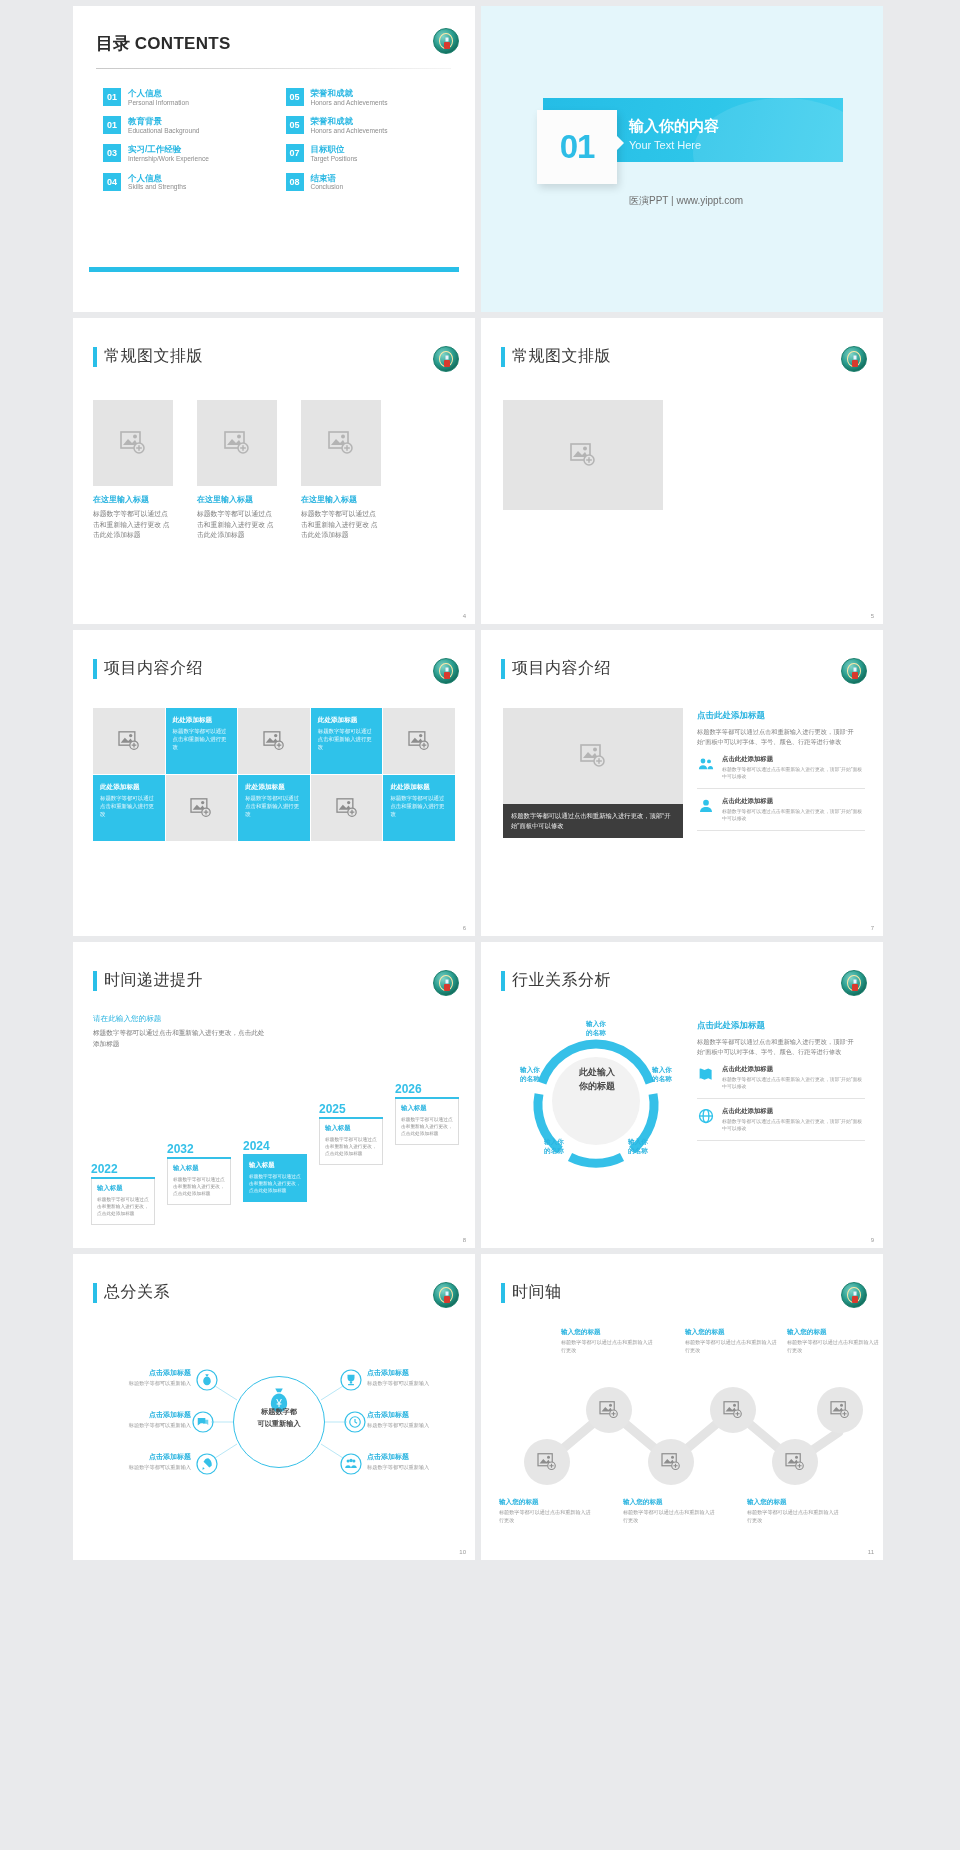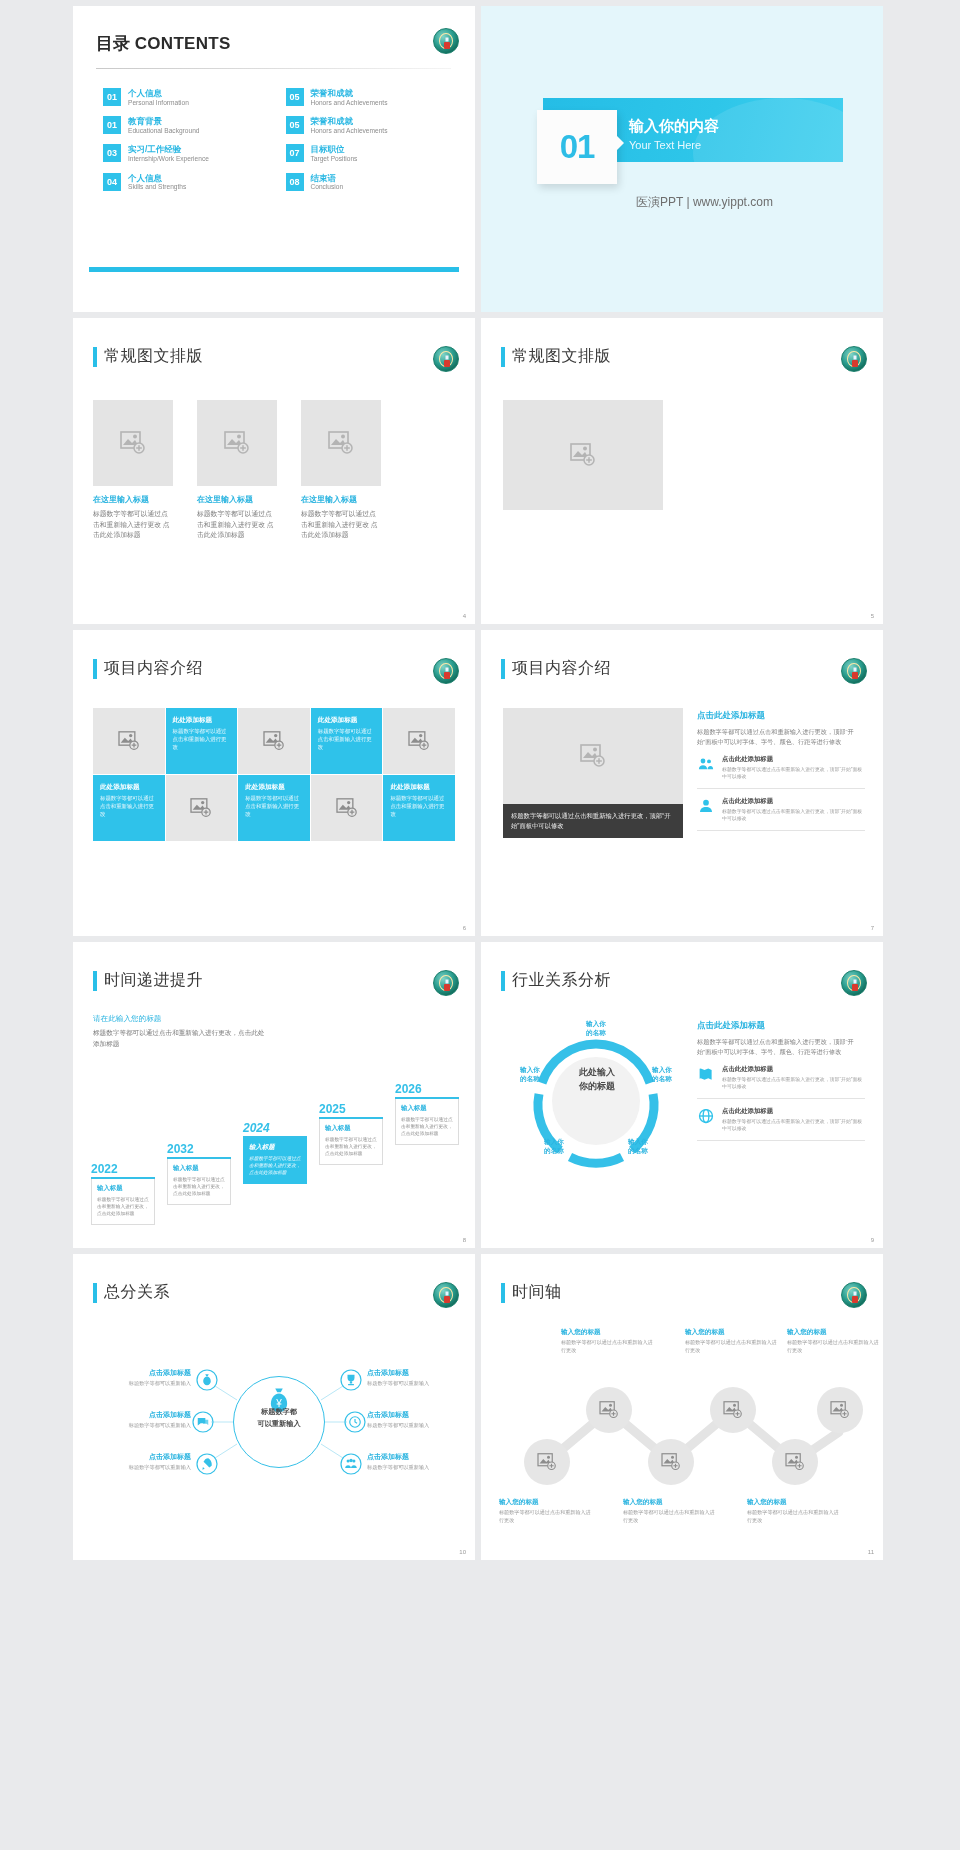--- a/index.html
+++ b/index.html
@@ -87,21 +87,21 @@
     display: flex; align-items: center; justify-content: center;
   }
   .sd-card::after {
     content: ""; position: absolute; right: -7px; top: 26px;
     border-top: 7px solid transparent; border-bottom: 7px solid transparent;
     border-left: 7px solid #fcfcfc;
   }
   .sd-num { font-size: 33px; font-weight: 700; color: #2ebde6; letter-spacing: -1px; }
   .sd-cn { position: absolute; left: 148px; top: 111px; font-size: 15px; font-weight: 700; color: #fff; text-align: right; }
   .sd-en { position: absolute; left: 148px; top: 133px; font-size: 11px; color: #eaf9fe; }
-  .sd-src { position: absolute; left: 155px; top: 188px; font-size: 12px; color: #6e6e6e; }
+  .sd-src { position: absolute; left: 148px; top: 188px; font-size: 10px; color: #6e6e6e; }
   
   .ph { background: #e4e4e4; display: flex; align-items: center; justify-content: center; }
   .ph svg { opacity: .55; }
   
   .s4-cols { position: absolute; left: 20px; top: 82px; width: 288px;
              display: grid; grid-template-columns: repeat(3, 1fr); gap: 0 24px; }
   .s4-ph { height: 86px; }
   .s4-h { margin-top: 8px; font-size: 8px; font-weight: 700; color: #2bb4e0; }
   .s4-p { margin-top: 4px; font-size: 6.8px; color: #7d7d7d; line-height: 1.55; }
   
@@ -456,21 +456,21 @@
           </div>
       </div>
       <div class="s8-step" style="left:80px; top:62px;">
         <div class="s8-year">2032</div>
           <div class="s8-line"></div>
         <div class="s8-box">
             <div class="s8-bh">输入标题</div>
             <div class="s8-bp">标题数字等都可以通过点击和重新输入进行更改，点击此处添加标题</div>
           </div>
       </div>
-      <div class="s8-step" style="left:156px;top:41px;font-style:italic;">
+      <div class="s8-step" style="left:156px;top:59px;">
         <div class="s8-year">2024</div>
           <div class="s8-line"></div>
         <div class="s8-box fill">
             <div class="s8-bh">输入标题</div>
             <div class="s8-bp">标题数字等都可以通过点击和重新输入进行更改，点击此处添加标题</div>
           </div>
       </div>
       <div class="s8-step" style="left:232px;top:22px;">
         <div class="s8-year">2025</div>
           <div class="s8-line"></div>

